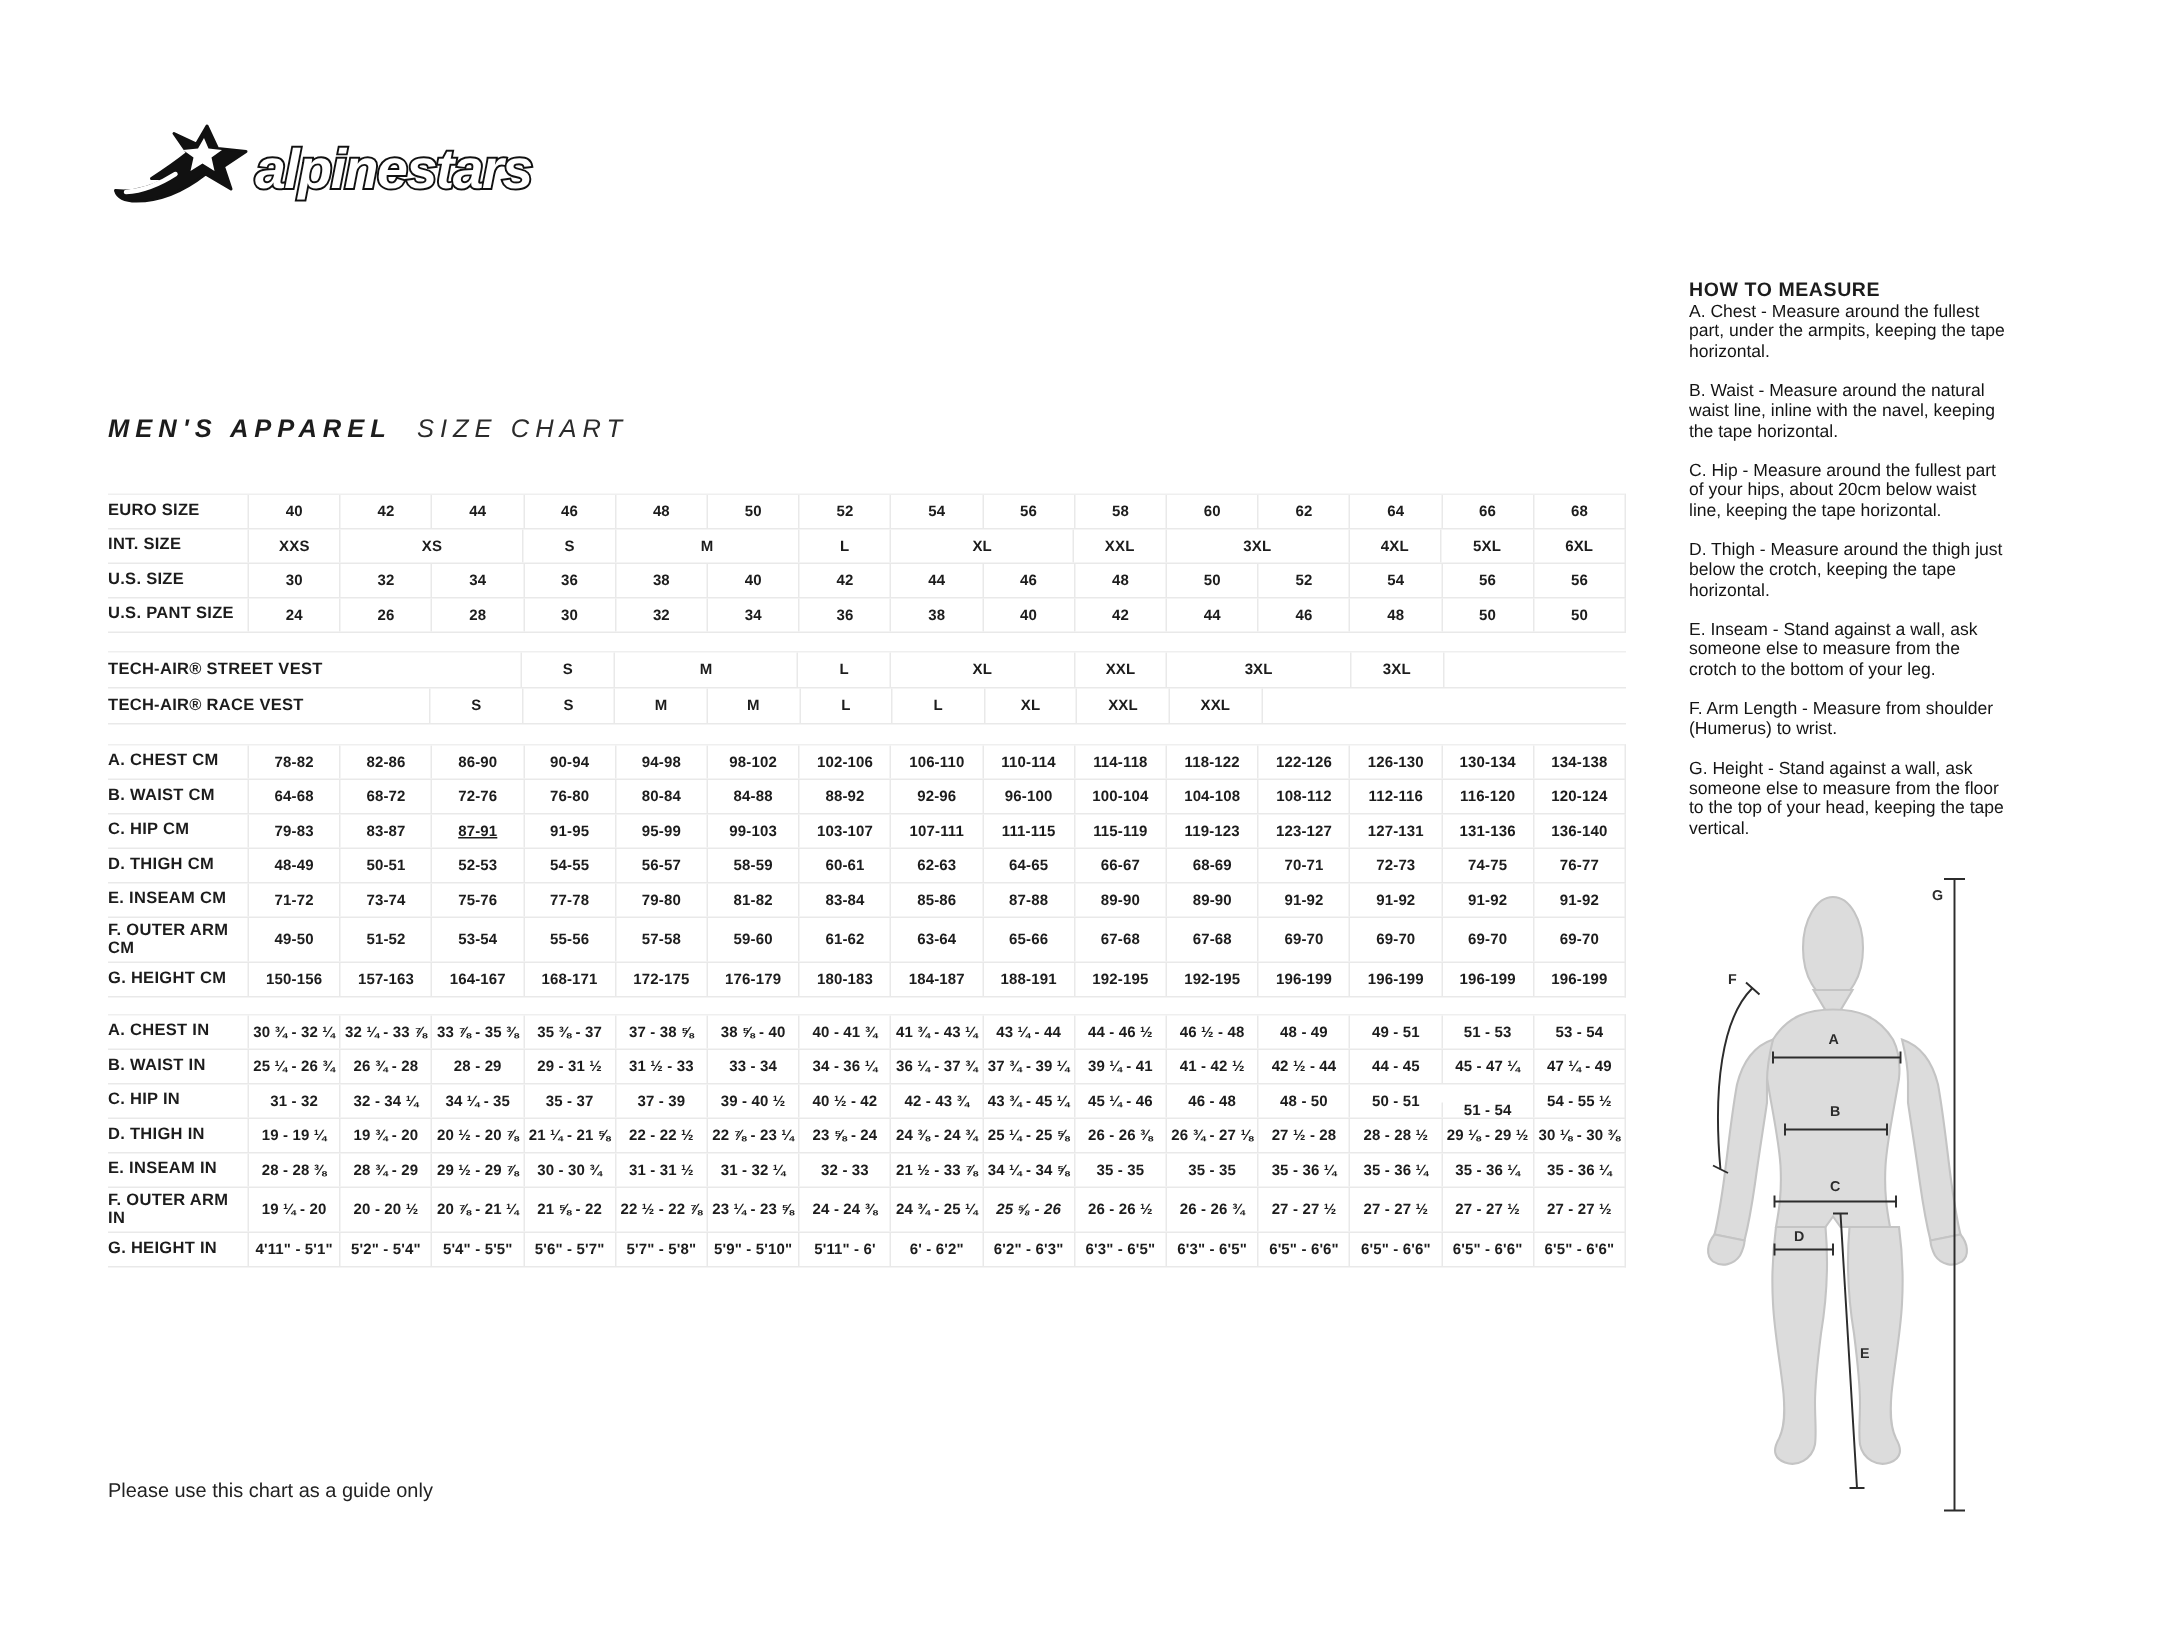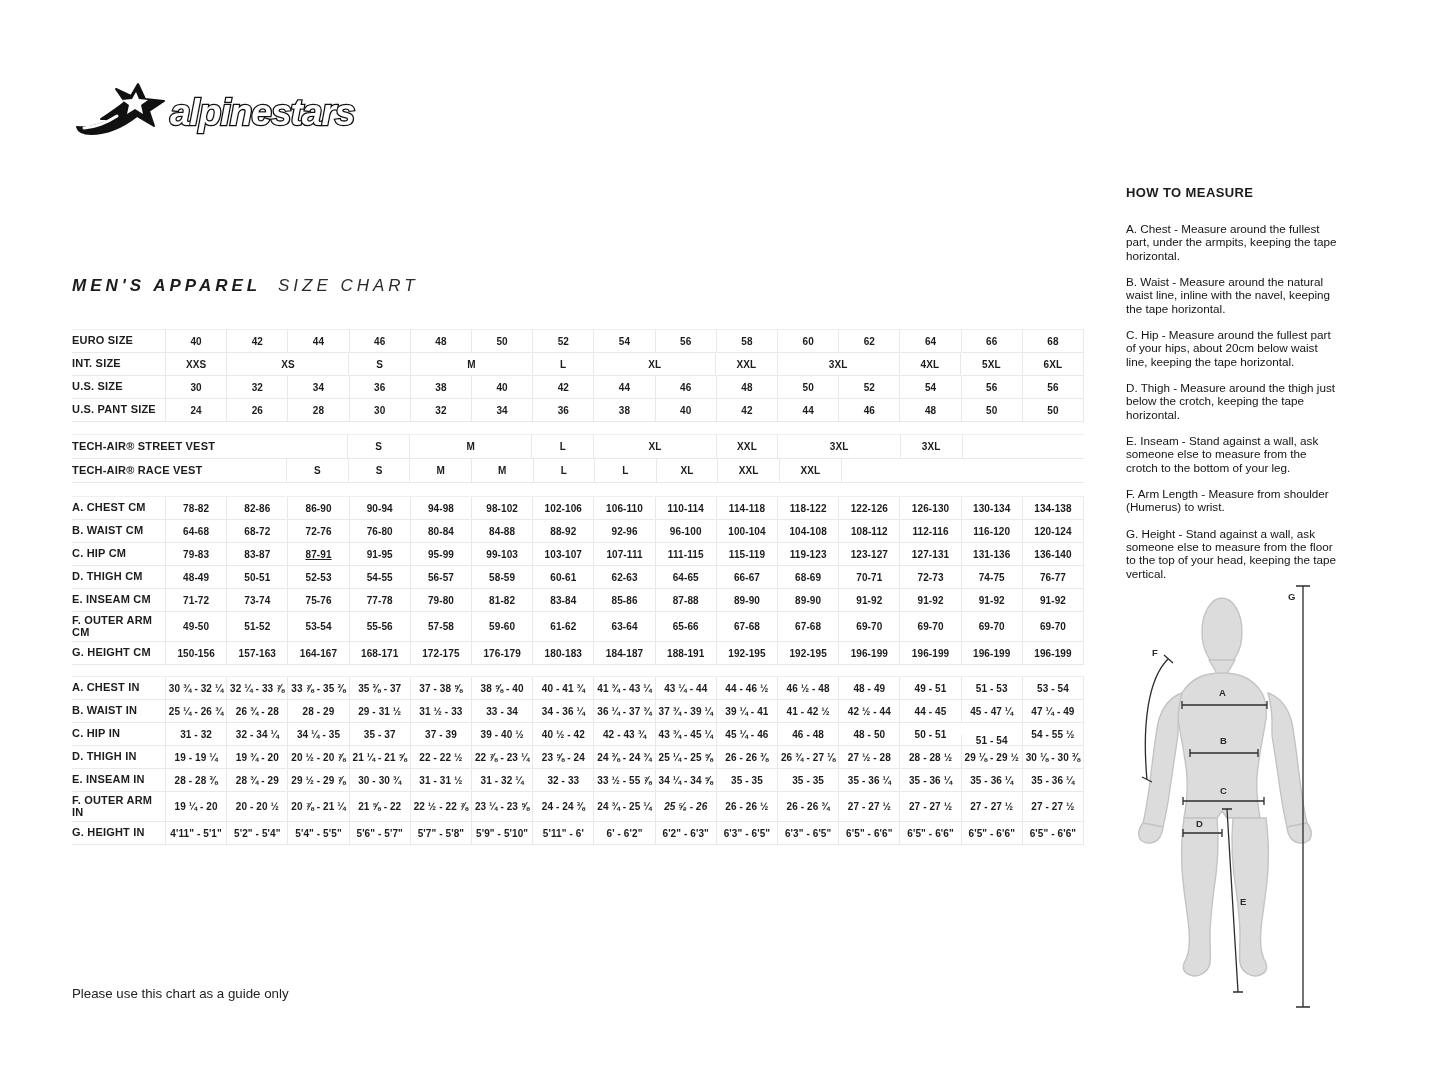--- a/index.html
+++ b/index.html
@@ -28,21 +28,21 @@
   .t-cell.bl{border-left:1px solid #e9e9e9;}
   .block{margin:0;}
   #vest-rows{margin-top:12px;}
   #cm-rows{margin-top:13px;}
   #in-rows{margin-top:11px;}
   .t-row.tall{height:29px;}
   .t-row.vest{height:23px;}
 
   
   .howto{position:absolute;left:1126px;top:185px;width:212px;}
-  .howto h3{margin:0 0 22px 0;font-size:13px;letter-spacing:0.4px;}
+  .howto h3{margin:0 0 1px 0;font-size:13px;letter-spacing:0.4px;}
   .howto p{margin:0 0 13px 0;font-size:11.7px;line-height:1.14;color:#141414;}
 
   
   .figure{position:absolute;left:1130px;top:575px;}
 
   
   .footer{position:absolute;left:72px;top:985px;font-size:13.3px;line-height:1.3;color:#222;}
 </style>
 </head>
 <body>
@@ -365,21 +365,21 @@
         </div>
         <div class="t-row br">
           <div class="t-label">E. INSEAM IN</div>
           <div class="t-cell bl" style="flex-grow: 1;">28 - 28 ⅜</div>
           <div class="t-cell bl" style="flex-grow: 1;">28 ¾ - 29</div>
           <div class="t-cell bl" style="flex-grow: 1;">29 ½ - 29 ⅞</div>
           <div class="t-cell bl" style="flex-grow: 1;">30 - 30 ¾</div>
           <div class="t-cell bl" style="flex-grow: 1;">31 - 31 ½</div>
           <div class="t-cell bl" style="flex-grow: 1;">31 - 32 ¼</div>
           <div class="t-cell bl" style="flex-grow: 1;">32 - 33</div>
-          <div class="t-cell bl" style="flex-grow: 1;">33 ½ - 55 ⅞</div>
+          <div class="t-cell bl" style="flex-grow: 1;">21 ½ - 33 ⅞</div>
           <div class="t-cell bl" style="flex-grow: 1;">34 ¼ - 34 ⅝</div>
           <div class="t-cell bl" style="flex-grow: 1;">35 - 35</div>
           <div class="t-cell bl" style="flex-grow: 1;">35 - 35</div>
           <div class="t-cell bl" style="flex-grow: 1;">35 - 36 ¼</div>
           <div class="t-cell bl" style="flex-grow: 1;">35 - 36 ¼</div>
           <div class="t-cell bl" style="flex-grow: 1;">35 - 36 ¼</div>
           <div class="t-cell bl" style="flex-grow: 1;">35 - 36 ¼</div>
         </div>
         <div class="t-row tall f-row br">
           <div class="t-label">F. OUTER ARM IN</div>

